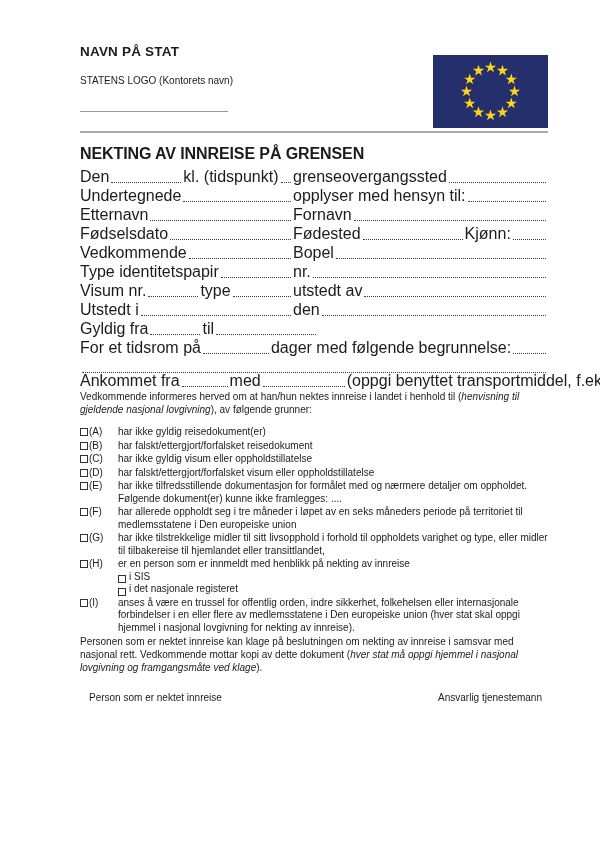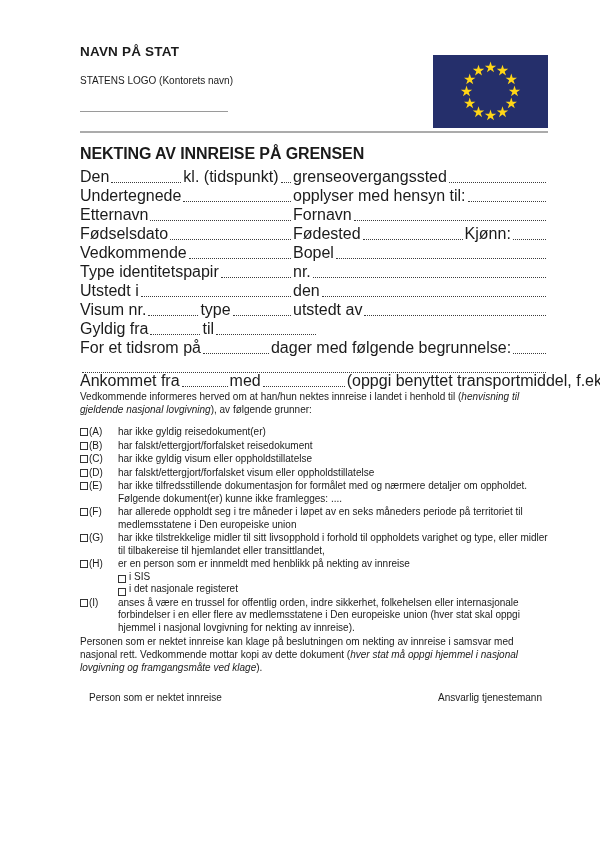--- a/index.html
+++ b/index.html
@@ -133,37 +133,37 @@
             <span class="lbl">Type identitetspapir</span>
             <span class="leader fill"></span>
           </div>
           <div class="rcell">
             <span class="lbl">nr.</span>
             <span class="leader fill"></span>
           </div>
         </div>
         <div class="frow">
           <div class="lcell">
-            <span class="lbl">Utstedt i</span>
-            <span class="leader fill"></span>
-          </div>
-          <div class="rcell">
-            <span class="lbl">den</span>
-            <span class="leader fill"></span>
-          </div>
-        </div>
-        <div class="frow">
-          <div class="lcell">
             <span class="lbl">Visum nr.</span>
             <span class="leader" style="width: 50px;"></span>
             <span class="lbl">type</span>
             <span class="leader fill"></span>
           </div>
           <div class="rcell">
             <span class="lbl">utstedt av</span>
+            <span class="leader fill"></span>
+          </div>
+        </div>
+        <div class="frow">
+          <div class="lcell">
+            <span class="lbl">Utstedt i</span>
+            <span class="leader fill"></span>
+          </div>
+          <div class="rcell">
+            <span class="lbl">den</span>
             <span class="leader fill"></span>
           </div>
         </div>
         <div class="frow">
           <span class="lbl">Gyldig fra</span>
           <span class="leader" style="width: 50px;"></span>
           <span class="lbl">til</span>
           <span class="leader" style="width: 100px;"></span>
         </div>
         <div class="frow">

